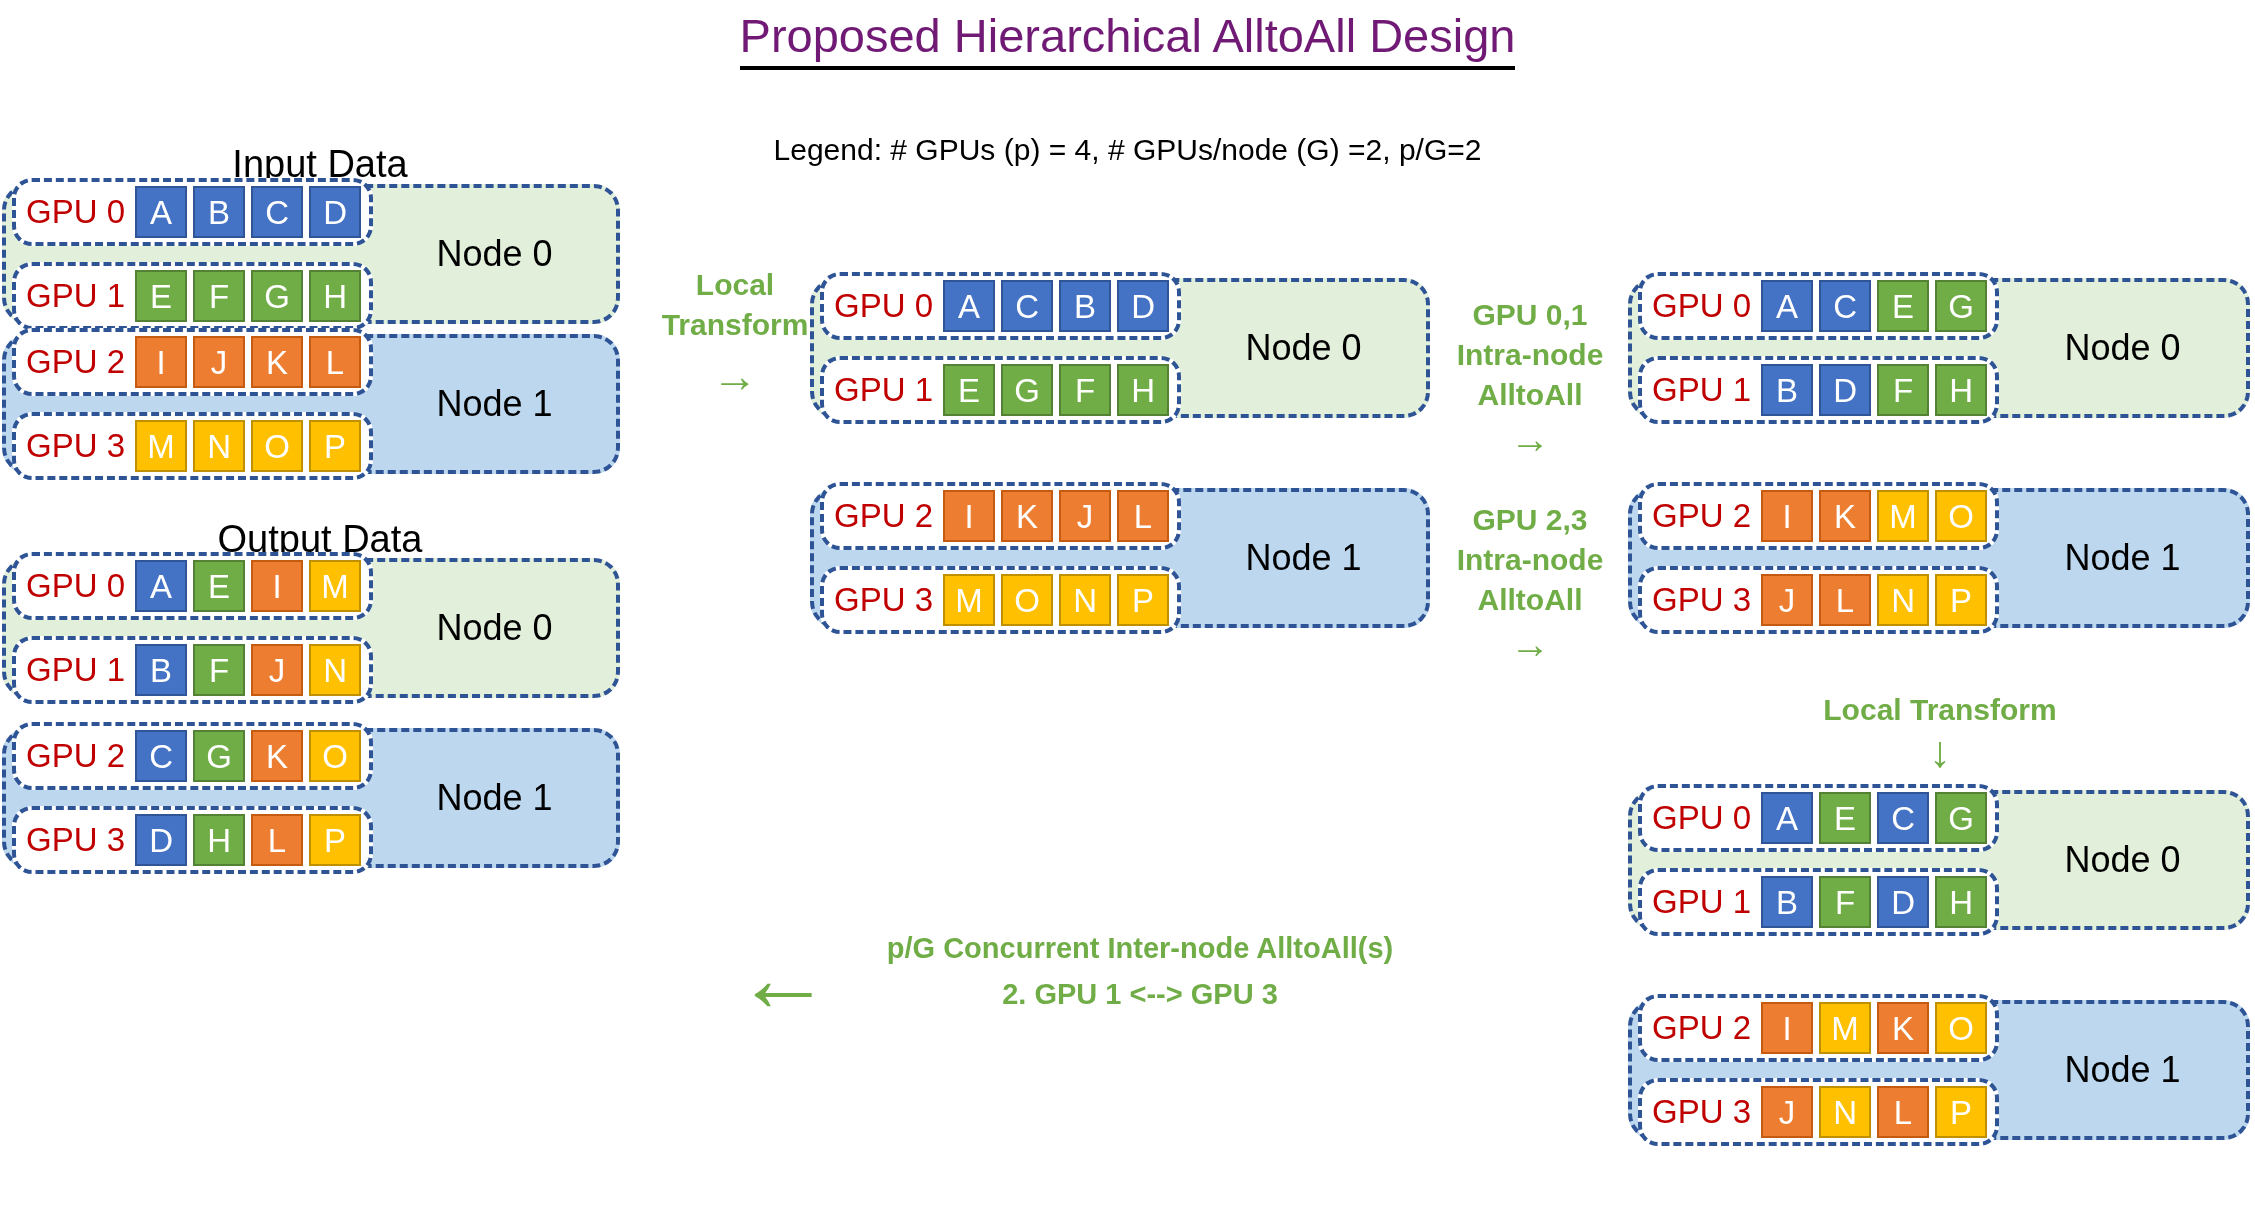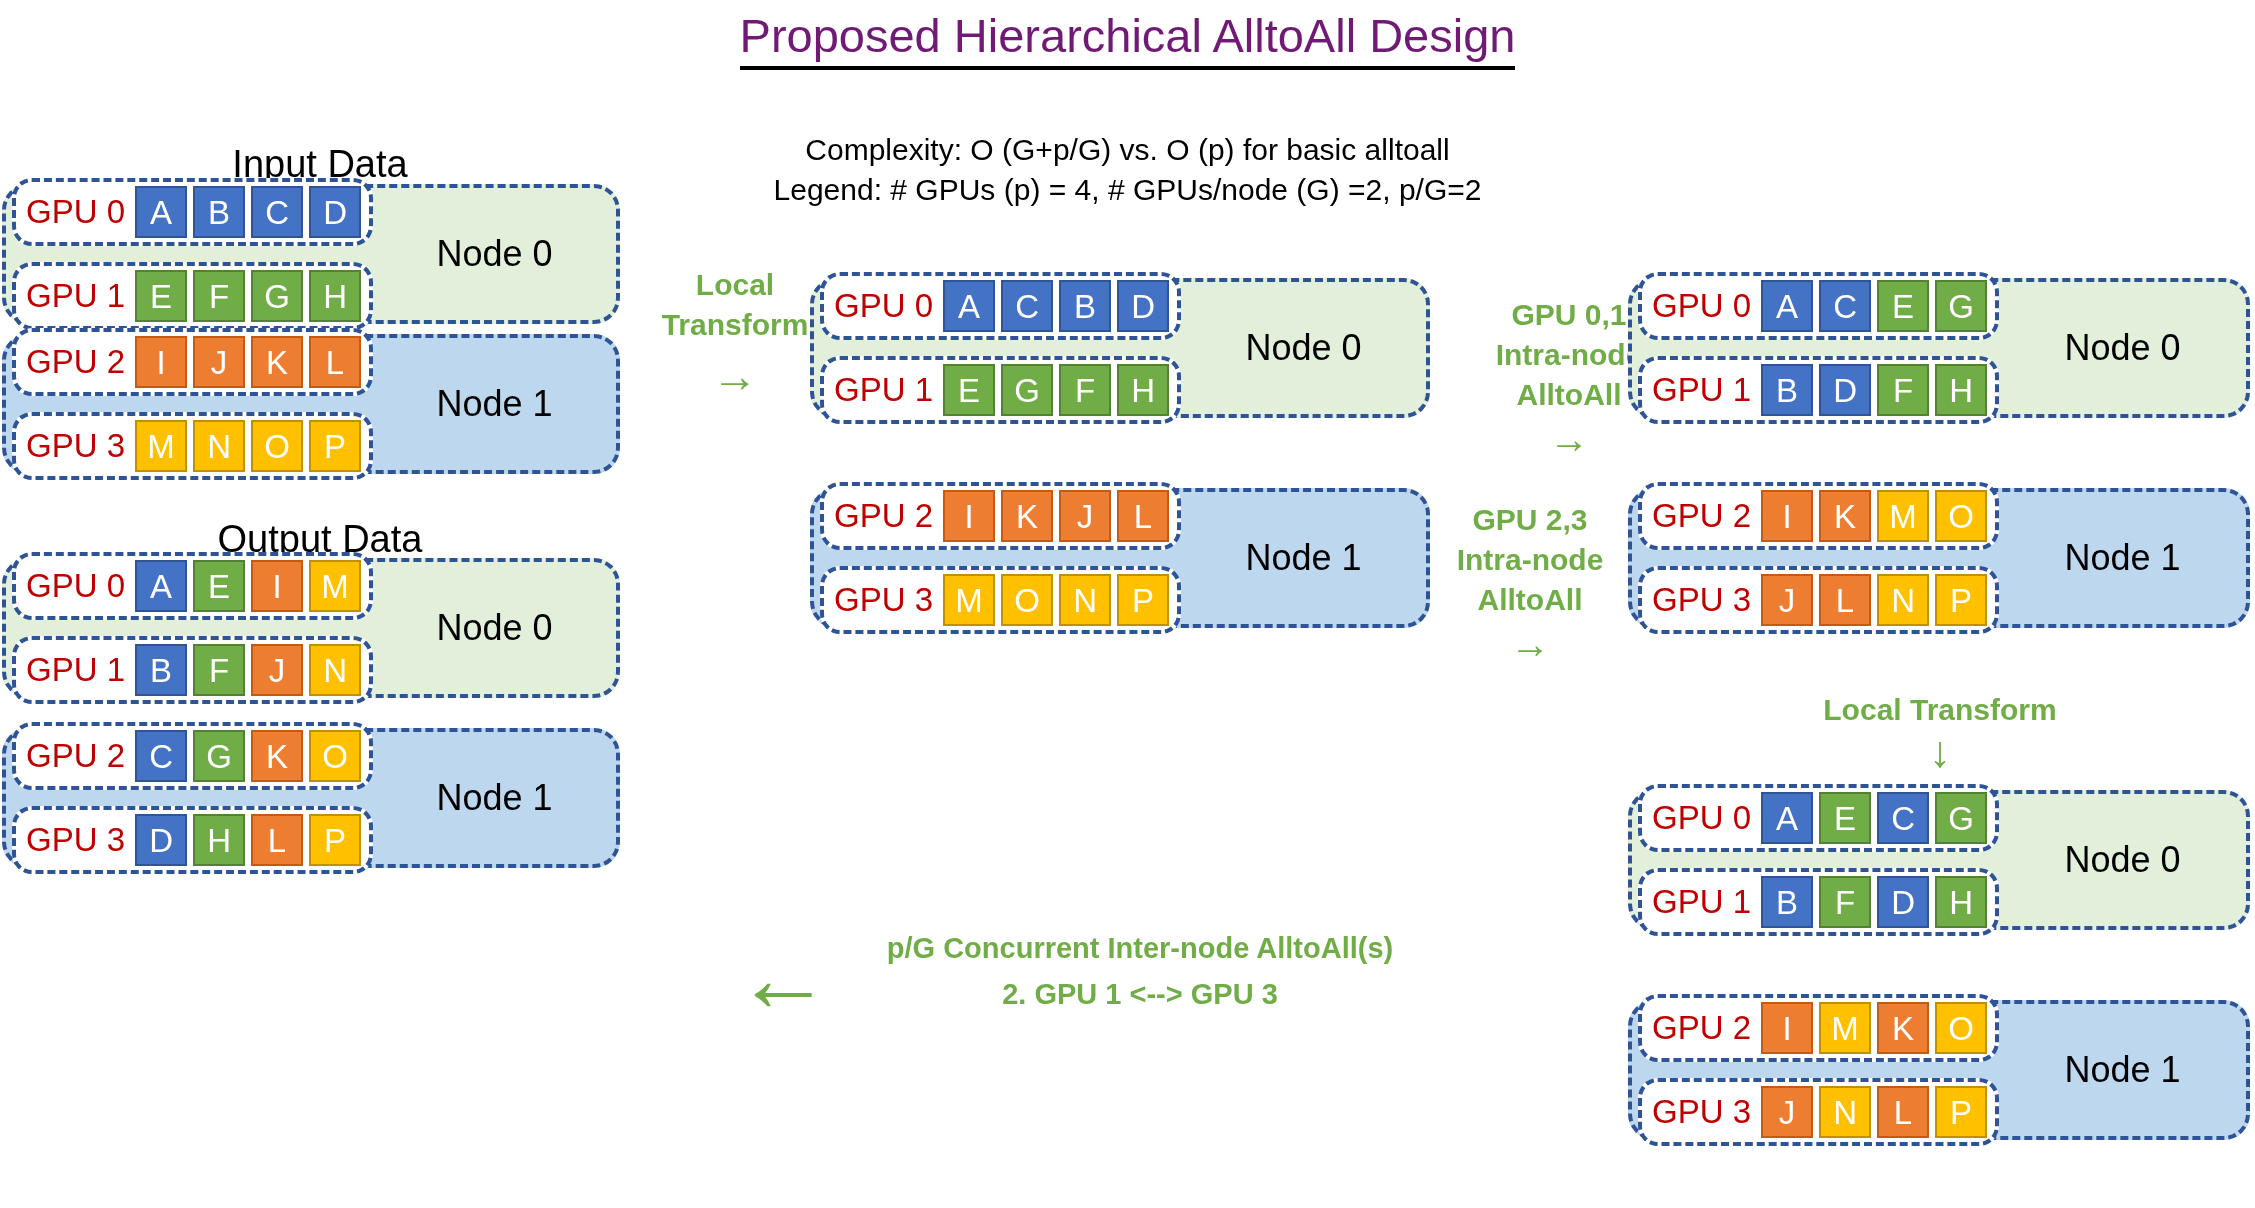--- a/index.html
+++ b/index.html
@@ -87,21 +87,20 @@
   }
 </style>
 </head>
 <body>
 
 <div class="abs" id="page-title">
   <span>Proposed Hierarchical AlltoAll Design</span>
 </div>
 
 <div class="abs" id="subtitle">
-  <div>Complexity: O (G+p/G) vs. O (p) for basic alltoall</div>
   <div>Legend: # GPUs (p) = 4, # GPUs/node (G) =2, p/G=2</div>
 </div>
 
 <div class="abs section-caption" style="top:143px;left:40px;width:560px;">Input Data</div>
 
 <div class="abs section-caption" style="top:518px;left:40px;width:560px;">Output Data</div>
 
 <div class="abs node-group node-green" style="top:184px;left:2px;width:618px;height:140px;">
     <div class="gpu-stack">
       <div class="gpu-row">
@@ -197,21 +196,21 @@
           <div class="cell c-yellow">M</div>
           <div class="cell c-yellow">O</div>
           <div class="cell c-yellow">N</div>
           <div class="cell c-yellow">P</div>
         </div>
       </div>
     </div>
     <div class="node-name">Node 1</div>
   </div>
 
-<div class="abs ann ann-big" style="top:295px;left:1430px;width:200px;margin-left:39px;">
+<div class="abs ann ann-big" style="top:295px;left:1430px;width:200px;">
   <div>GPU 0,1</div>
   <div>Intra-node</div>
   <div>AlltoAll</div>
   <div class="arrow-glyph" style="font-size:40px;margin-top:4px;">→</div>
 </div>
 
 <div class="abs ann ann-big" style="top:500px;left:1430px;width:200px;">
   <div>GPU 2,3</div>
   <div>Intra-node</div>
   <div>AlltoAll</div>

